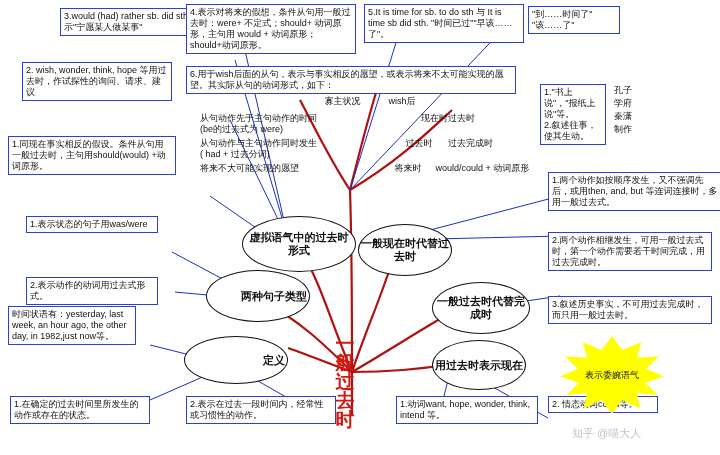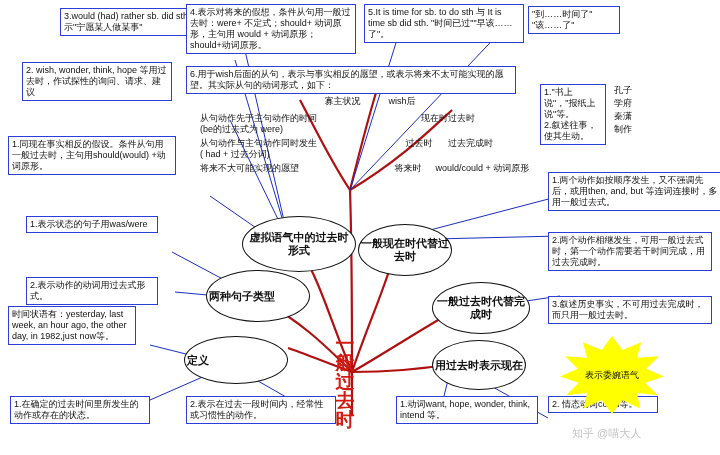--- a/index.html
+++ b/index.html
@@ -23,21 +23,21 @@
     padding:2px 3px;
     text-align:left;
     letter-spacing:0px;
   }
 
   
   .ellipse{
     border:1.6px solid #111111;
     border-radius:50%;
     background:#ffffff;
-    display:flex;align-items:center;justify-content:flex-start;
+    display:flex;align-items:center;justify-content:flex-end;
     text-align:center;
     font-size:11px;
     line-height:13px;
     color:#111111;
     font-weight:bold;
     padding:2px;
     box-sizing:border-box;
   }
 
   

